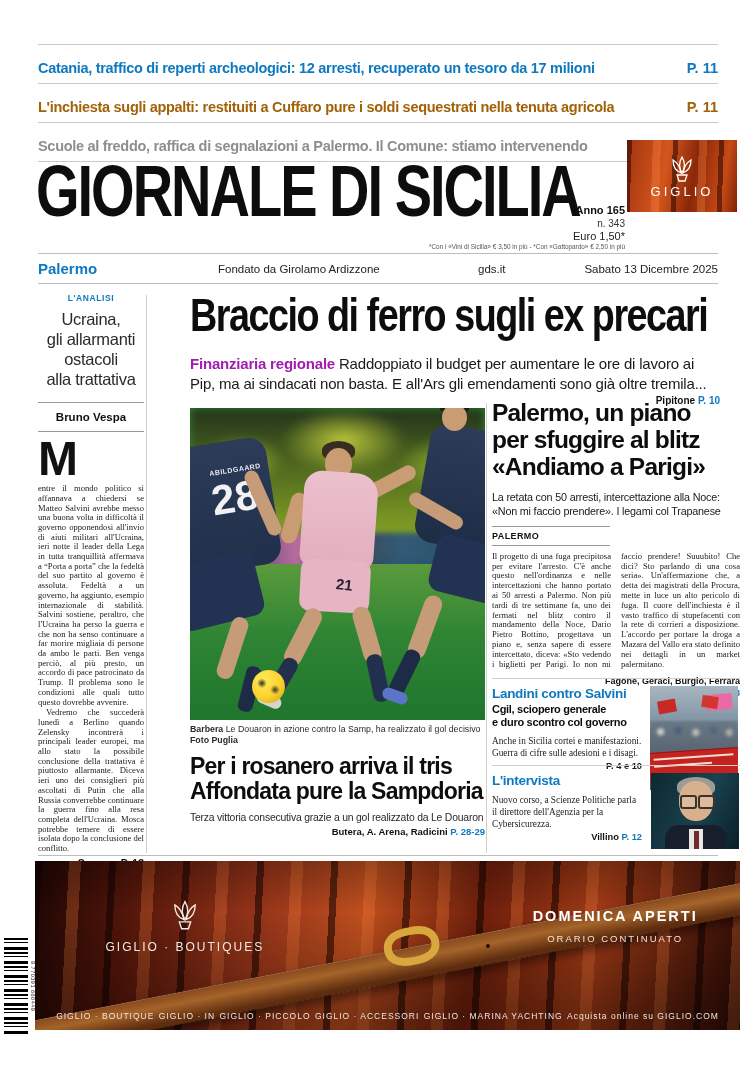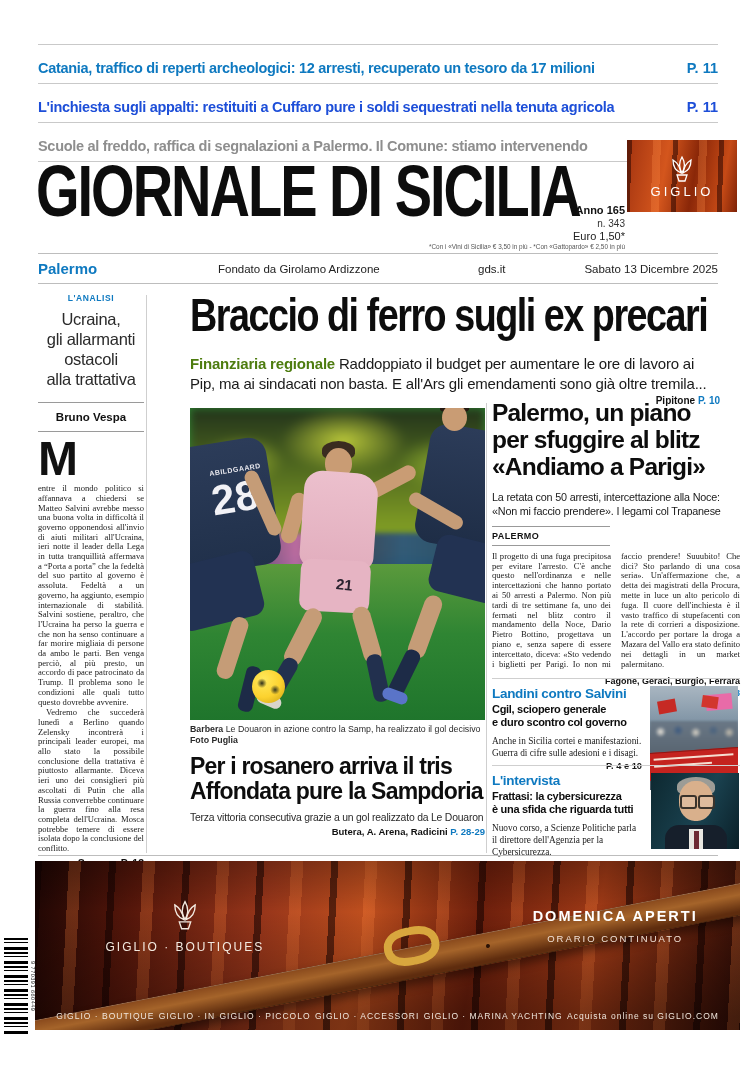--- a/index.html
+++ b/index.html
@@ -11,21 +11,21 @@
   .abs{position:absolute;}
 
   
   .strips{left:38px;top:44px;width:680px;}
   .strip-row{display:flex;justify-content:space-between;align-items:center;
     border-top:1px solid #c9c9c9;padding:14px 0 7px 0;height:17px;}
   .strip-row:last-child{border-bottom:1px solid #c9c9c9;}
   .strip-text{font-weight:bold;font-size:14.5px;letter-spacing:-0.3px;white-space:nowrap;}
   .strip-page{font-weight:bold;font-size:14.5px;}
   .c-blue{color:#0e79c0;}
-  .c-black{color:#1d4ed8;}
+  .c-black{color:#a16207;}
   .c-gray{color:#8e8e8e;}
 
   
   .masthead{left:36px;top:148px;font-weight:bold;font-size:56px;letter-spacing:-2px;
     white-space:nowrap;transform:scale(1.0,1.3);transform-origin:0 0;color:#0d0d0d;}
   .giglio-box{left:627px;top:140px;width:110px;height:72px;overflow:hidden;
     background:
       repeating-linear-gradient(92deg, rgba(40,5,0,.55) 0 5px, rgba(0,0,0,0) 5px 26px, rgba(255,140,70,.30) 26px 34px, rgba(0,0,0,0) 34px 46px),
       linear-gradient(100deg,#a33410,#d4561d 35%,#8a2708 60%,#c64a16 85%,#7e2207);
     display:flex;flex-direction:column;align-items:center;justify-content:center;color:#fff;}
@@ -61,21 +61,21 @@
   .an-copy{font-size:5.2px;color:#444;text-align:center;margin-top:3px;letter-spacing:.3px;}
 
   .vrule-left{left:146px;top:295px;height:558px;border-left:1px solid #cfcfcf;width:0;}
   .vrule-mid{left:486px;top:403px;height:450px;border-left:1px solid #cfcfcf;width:0;}
 
   
   .lead{left:190px;top:288px;width:530px;}
   .lead-head{font-weight:bold;font-size:46px;letter-spacing:-1.8px;white-space:nowrap;
     transform:scaleX(.82);transform-origin:0 0;color:#0d0d0d;}
   .lead-deck{margin-top:12px;font-size:15px;line-height:1.3;color:#1a1a1a;letter-spacing:-0.2px;}
-  .lead-kicker{color:#4d7c0f;font-weight:bold;}
+  .lead-kicker{color:#a21caf;font-weight:bold;}
   .lead-by{ text-align:right;font-size:10px;margin-top:2px;}
   .by-name{font-weight:bold;color:#111;}
   .by-page{font-weight:bold;color:#0e79c0;}
 
   
   .serieb{left:190px;top:402px;width:295px;}
   .sb-kicker{color:#0e79c0;font-weight:bold;font-size:12.5px;letter-spacing:-0.2px;
     border-bottom:1px solid #9a9a9a;padding-bottom:7px;}
   .photo{position:relative;width:295px;height:312px;margin-top:6px;overflow:hidden;background:#2f8533;}
   .ph-stands{position:absolute;left:0;right:0;top:0;height:48%;
@@ -365,22 +365,20 @@
     <div class="ld-banner">
         <i></i>
         <i></i>
       </div>
   </div>
 </div>
 
 <div class="abs intervista">
   <div class="iv-txt">
     <div class="ld-kicker">L'intervista</div>
-    <div class="ld-head">Frattasi: la cybersicurezza
-è una sfida che riguarda tutti</div>
     <div class="ld-deck">Nuovo corso, a Scienze Politiche parla il direttore dell'Agenzia per la Cybersicurezza.</div>
     <div class="ld-page">
       <span class="by-name">Villino</span>
       <span class="by-page">P. 12</span>
     </div>
   </div>
   <div class="iv-photo">
     <div class="iv-hair"></div>
     <div class="iv-face"></div>
     <div class="iv-gl1"></div>

